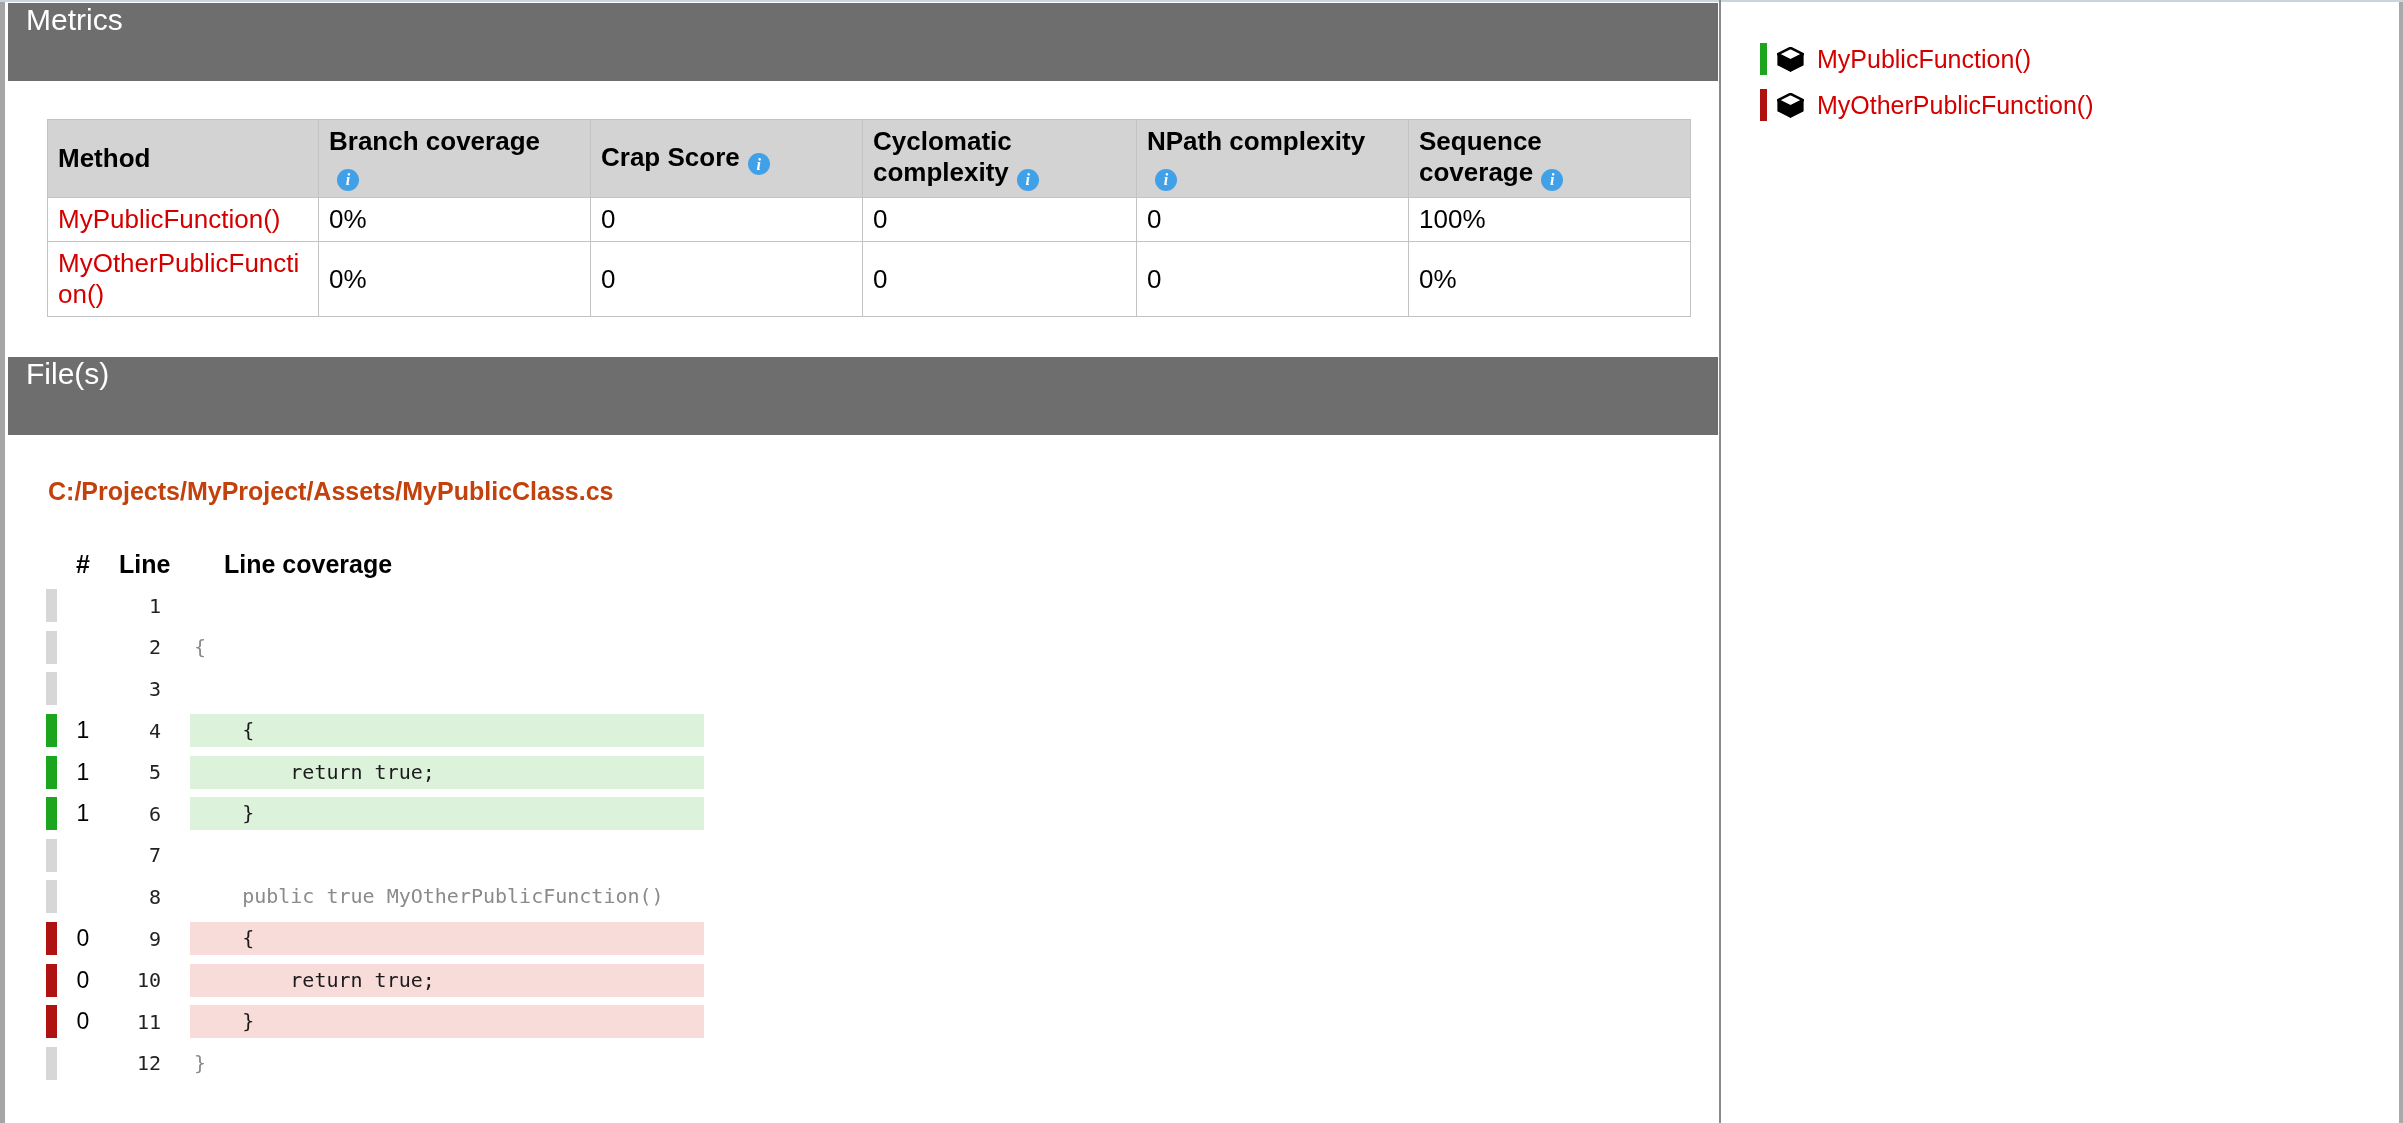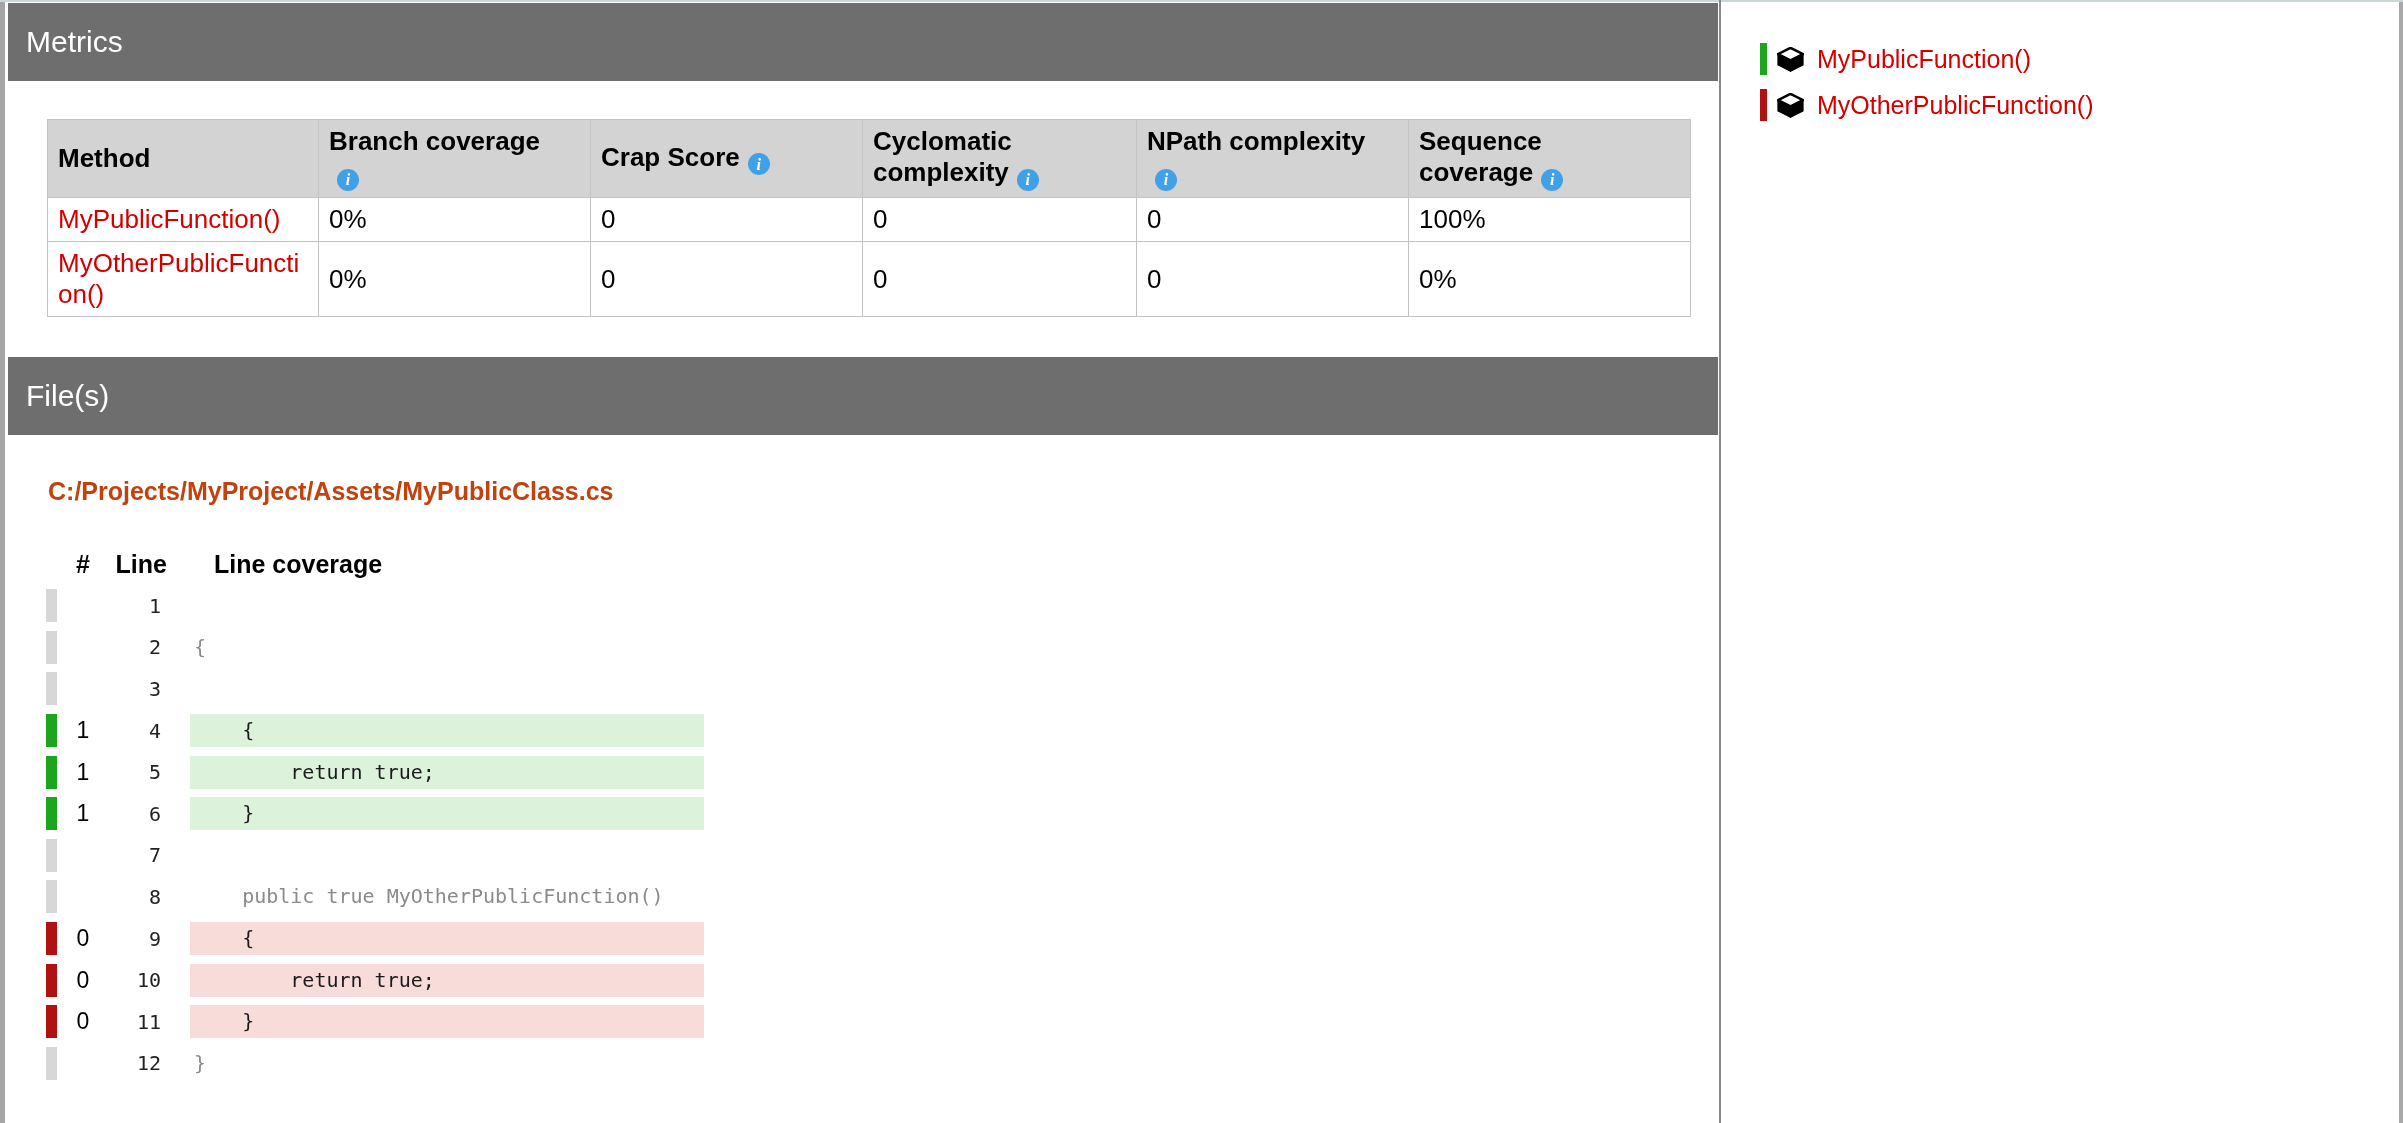--- a/index.html
+++ b/index.html
@@ -14,21 +14,21 @@
   .page{position:relative;width:2403px;height:1123px;background:#fff;overflow:hidden}
   .top-hairline{position:absolute;left:0;top:0;width:100%;height:2px;background:#ccd6da}
   .edge-left{position:absolute;left:0;top:2px;width:5px;height:1121px;background:#a5a5a5}
   .edge-right{position:absolute;right:0;top:2px;width:4px;height:1121px;background:#a9a9a9}
   .divider{position:absolute;left:1719px;top:0;width:2px;height:1123px;background:#8a8a8a}
 
   .main{position:absolute;left:8px;top:3px;width:1710px;height:1118px}
   .side{position:absolute;left:1722px;top:3px;width:677px;height:1118px}
 
   .band{height:78px;background:var(--band-gray);color:#fff;font-size:30px;
-        display:flex;align-items:center;padding-left:18px}
+        display:flex;padding-left:18px}
   .band.red{background:var(--band-red);padding-left:16px}
   .band-metrics{position:absolute;left:0;top:0;width:100%}
   .band-files{position:absolute;left:0;top:354px;width:100%}
 
   
   .metrics-table{position:absolute;left:39px;top:116px;width:1643px;border-collapse:collapse;
                  font-size:26px;color:#000;table-layout:fixed}
   .metrics-table th,.metrics-table td{border:1px solid var(--table-border);text-align:left;
                  vertical-align:middle;padding:6px 10px;line-height:1.2}
   .metrics-table th{background:var(--table-header-bg);font-weight:bold;height:75px}
@@ -40,21 +40,21 @@
   .info-icon{display:inline-flex;width:22px;height:22px;border-radius:50%;
              background:var(--info-blue);color:#fff;align-items:center;justify-content:center;
              font-family:"Liberation Serif",serif;font-style:italic;font-weight:bold;font-size:16px;
              vertical-align:-4px;margin-left:8px}
 
   
   .file-path{position:absolute;left:40px;top:474px;font-size:25px;font-weight:bold;color:#c2410c}
   .code-header{position:absolute;left:30px;top:547px;display:flex;align-items:flex-end;
                font-size:25px;font-weight:bold;color:#000}
   .code-header .h-hash{width:40px;margin-left:25px;text-align:center}
-  .code-header .h-line{width:58px;margin-left:6px;text-align:right}
+  .code-header .h-line{width:58px;margin-left:16px;}
   .code-header .h-cov{margin-left:43px;padding-left:4px}
   .code-lines{position:absolute;left:30px;top:582px}
   .line-row{height:41.6px;display:flex;align-items:center}
   .cov-bar{width:11px;height:33px;margin-left:8px;background:var(--neutral-gray)}
   .hits{width:40px;margin-left:6px;text-align:center;font-size:23px;color:#000}
   .lnum{width:58px;text-align:right;font-family:"DejaVu Sans Mono",monospace;font-size:20px;color:#222}
   .code{width:514px;height:33px;line-height:33px;margin-left:29px;padding-left:4px;
         font-family:"DejaVu Sans Mono",monospace;font-size:20px;white-space:pre;color:#8a8a8a}
   .status-covered .cov-bar{background:var(--covered-green)}
   .status-covered .code{background:var(--covered-bg);color:#1b1b1b}

